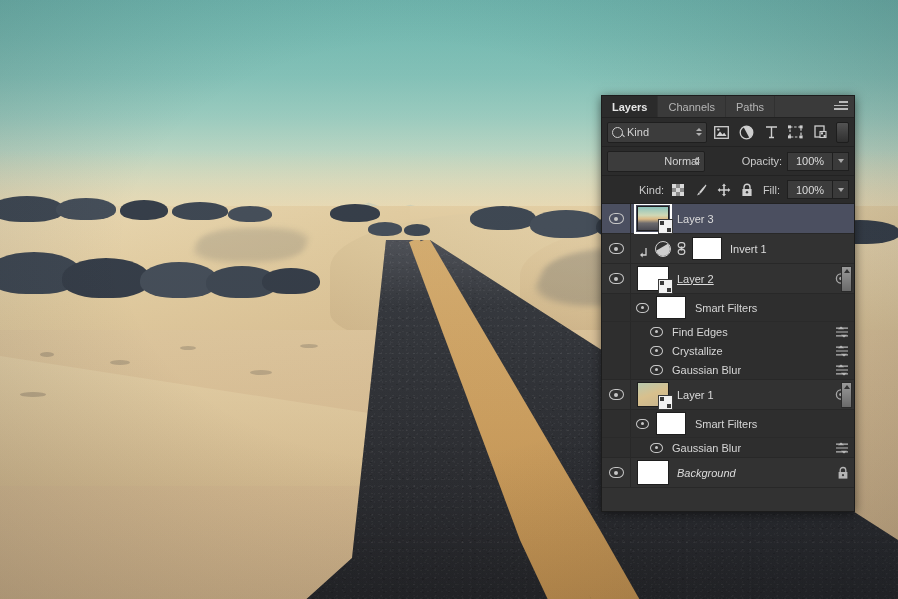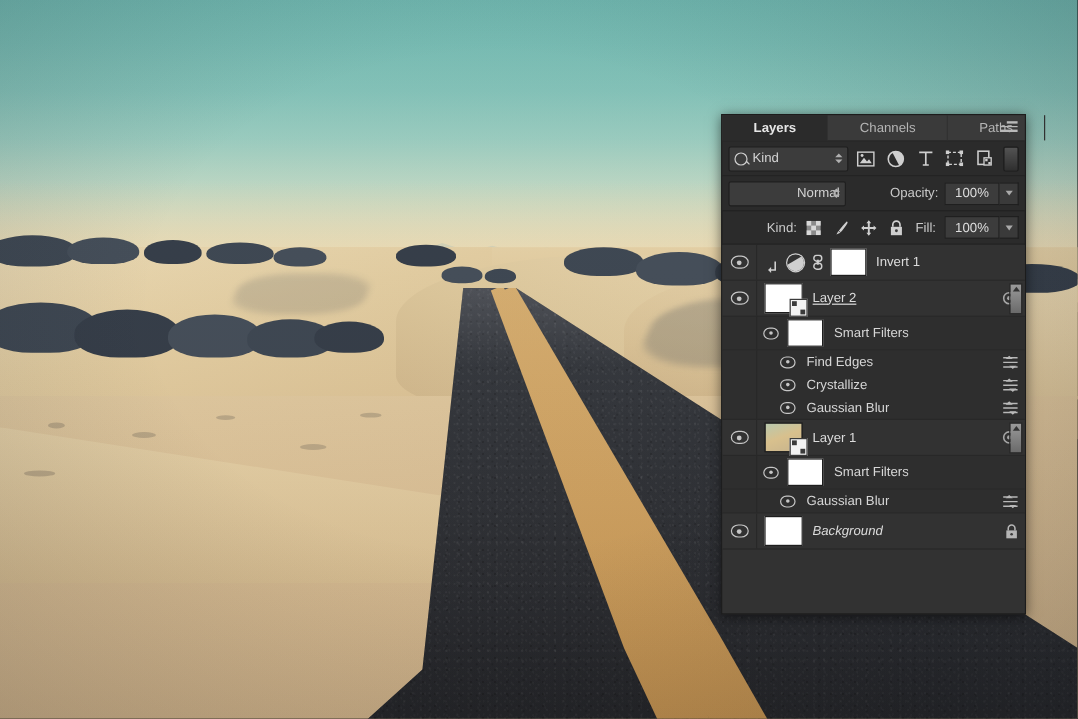--- a/index.html
+++ b/index.html
@@ -94,21 +94,21 @@
   
   #panel{
     position:absolute;left:601px;top:95px;width:252px;height:415px;
     background:#2b2b2b;border:1px solid #1c1c1c;
     box-shadow:0 2px 10px rgba(0,0,0,.55);
     color:#c8c8c8;font-size:11px;
     display:flex;flex-direction:column;
   }
   .tabbar{height:21px;background:#3a3a3a;display:flex;align-items:stretch;
     border-bottom:1px solid #222;position:relative;}
-  .tab{padding:0 26px;display:flex;align-items:center;font-size:11px;color:#b5b5b5;
+  .tab{padding:0 10px;display:flex;align-items:center;font-size:11px;color:#b5b5b5;
     border-right:1px solid #313131;cursor:default;}
   .tab.active{background:#2b2b2b;color:#e6e6e6;font-weight:bold;}
   .panel-menu{position:absolute;right:6px;top:5px;width:14px;height:11px;cursor:pointer;}
   .panel-menu span{display:block;height:1.5px;background:#b9b9b9;margin-bottom:2px;}
   .panel-menu span:nth-child(1){width:9px;margin-left:5px;}
   .panel-menu span:nth-child(2){width:14px;}
   .panel-menu span:nth-child(3){width:14px;}
 
   .rowbar{height:28px;display:flex;align-items:center;padding:0 5px;gap:5px;
     border-bottom:1px solid #222;background:#2b2b2b;}
@@ -390,20 +390,31 @@
     <div style="display:flex;">
       <div class="numbox">100%</div>
       <div class="tri">
           <i></i>
         </div>
     </div>
   </div>
 
   <div class="list">
 
+    <div class="lrow selected">
+      <div class="eyecell">
+        <span class="eye">
+            <b></b>
+          </span>
+      </div>
+      <div class="thumb photo sel-border">
+        <span class="so-badge"></span>
+      </div>
+      <span class="lname">Layer 3</span>
+    </div>
 
 
     <div class="lrow">
       <div class="eyecell">
         <span class="eye">
             <b></b>
           </span>
       </div>
       <div class="clip">
         <svg width="10" height="13" viewBox="0 0 10 13">

